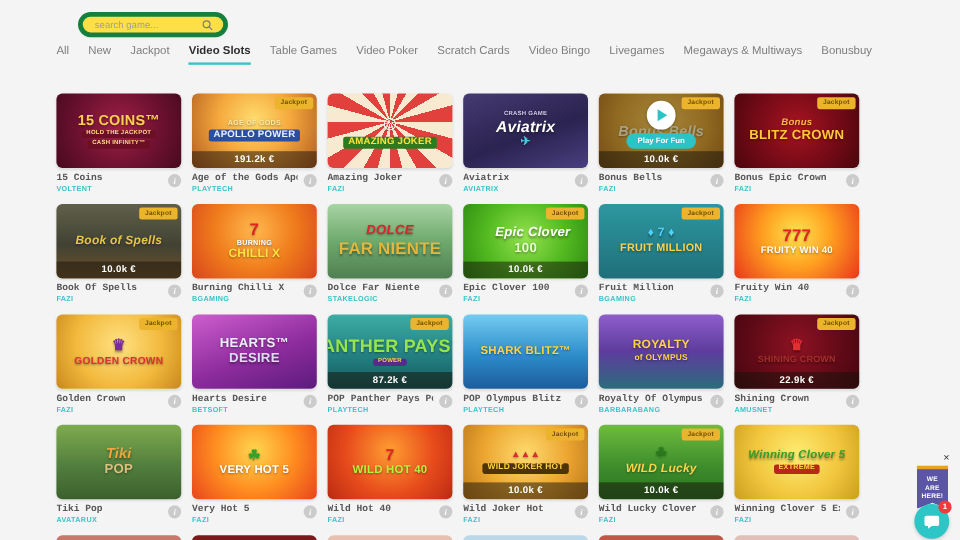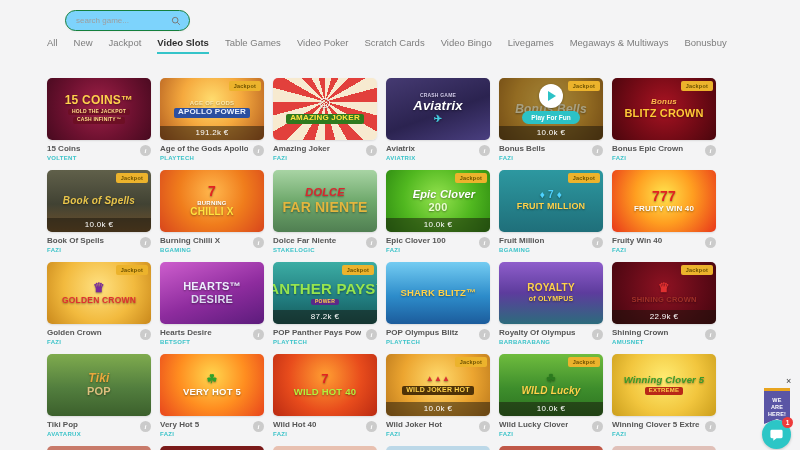--- a/index.html
+++ b/index.html
@@ -1,21 +1,21 @@
 <!DOCTYPE html>
 <html><head>
 <meta charset="utf-8">
 <style>
   html,body{margin:0;padding:0;}
   .page{position:relative;width:800px;height:450px;background:#f4f4f5;overflow:hidden;
         font-family:"Liberation Sans",sans-serif;-webkit-font-smoothing:antialiased;}
 
   
   .topbar{position:absolute;left:65px;top:10px;display:flex;gap:13px;align-items:center;}
-  .searchbox{display:flex;align-items:center;background:#7dd3fc;border:1px solid #15803d;border-radius:11px;
+  .searchbox{display:flex;align-items:center;background:#fde047;border:4px solid #15803d;border-radius:11px;
              height:21px;width:125px;padding:0 8px;box-sizing:border-box;box-shadow:0 1px 2px rgba(0,0,0,.04);}
   .searchbox input{border:none;outline:none;flex:1;min-width:0;font-size:8px;color:#666;background:transparent;font-family:inherit;}
   .searchbox input::placeholder{color:#9e9e9e;}
   .providers{display:flex;align-items:center;justify-content:space-between;background:#fff;border:1px solid #e6e6e6;
              border-radius:11px;height:21px;width:88px;padding:0 5px 0 9px;box-sizing:border-box;
              font-size:8px;color:#8b8b8b;cursor:pointer;box-shadow:0 1px 2px rgba(0,0,0,.04);}
   .pcount{width:11px;height:11px;border-radius:50%;background:#4b4b4b;color:#fff;font-size:6px;
           display:flex;align-items:center;justify-content:center;font-weight:bold;}
 
   
@@ -27,30 +27,30 @@
   .grid{position:absolute;left:47px;top:78px;width:669px;display:grid;
         grid-template-columns:repeat(6,104px);column-gap:9px;row-gap:2px;}
   .card{width:104px;}
   .art{position:relative;height:62px;border-radius:5px;overflow:hidden;box-shadow:0 1px 2px rgba(0,0,0,.10);cursor:pointer;}
   .art-lines{position:absolute;inset:0;display:flex;flex-direction:column;align-items:center;justify-content:center;gap:1px;z-index:1;}
   .art-line{font-weight:bold;line-height:1.08;text-shadow:0 1px 2px rgba(0,0,0,.40);letter-spacing:.2px;white-space:nowrap;}
   .art-line.pill{padding:0 4px 1px;border-radius:2px;margin-top:1px;text-shadow:none;}
   .badge{position:absolute;top:3px;right:3px;background:#ecb32c;color:#6e5200;font-size:5.5px;font-weight:bold;
          padding:1.5px 5px 2px;border-radius:2px;z-index:4;letter-spacing:.2px;}
   .amount{position:absolute;bottom:0;left:0;right:0;background:rgba(22,17,10,.50);color:#fff;font-size:8px;
-          text-align:center;padding:2px 0 3px;z-index:3;letter-spacing:.3px;}
+          text-align:center;padding:2px 0 3px;z-index:3;letter-spacing:.3px;font-weight:bold;}
   .hover-overlay{position:absolute;inset:0;background:rgba(25,25,25,.38);display:flex;flex-direction:column;
                  align-items:center;justify-content:center;gap:3px;z-index:2;padding-bottom:10px;}
   .play-circle{width:24px;height:24px;border-radius:50%;background:#fff;display:flex;align-items:center;
                justify-content:center;box-shadow:0 1px 3px rgba(0,0,0,.30);cursor:pointer;}
   .play-tri{width:0;height:0;border-left:8px solid #2cc2c6;border-top:5px solid transparent;border-bottom:5px solid transparent;margin-left:2px;}
   .play-fun{background:#2cc2c6;color:#fff;border:none;font-size:6.5px;padding:3px 9px;border-radius:8px;
             font-family:inherit;cursor:pointer;font-weight:bold;}
   .meta{display:flex;align-items:flex-start;justify-content:space-between;padding-top:4px;height:28px;box-sizing:border-box;}
-  .gtitle{font-size:8px;color:#565656;font-weight:bold;white-space:nowrap;overflow:hidden;max-width:88px;}
+  .gtitle{font-size:8px;color:#565656;font-weight:bold;white-space:nowrap;overflow:hidden;max-width:88px;font-family:Liberation Mono, monospace;}
   .gprov{font-size:6px;color:#3bc3c9;font-weight:bold;letter-spacing:.3px;margin-top:2px;}
   .info{width:11px;height:11px;border-radius:50%;background:#cbcbcb;color:#fff;font-size:7px;font-weight:bold;
         font-style:italic;display:flex;align-items:center;justify-content:center;flex:none;margin-top:1px;
         font-family:"Liberation Serif",serif;cursor:pointer;}
   .sliver{height:62px;border-radius:5px 5px 0 0;}
 
   
   .chat-close{position:absolute;left:786px;top:377px;font-size:9px;color:#3a3a3a;cursor:pointer;line-height:1;}
   .pennant{position:absolute;left:764px;top:388px;width:26px;height:36px;background:#5a55a5;border-top:3px solid #e8a41e;
            box-sizing:border-box;clip-path:polygon(0 0,100% 0,100% 100%,50% 86%,0 100%);
@@ -251,21 +251,21 @@
           <div class="gprov">STAKELOGIC</div>
         </div>
         <div class="info">i</div>
       </div>
     </div>
       <div class="card">
       <div class="art" style="background: radial-gradient(circle at 50% 45%, rgb(148, 226, 78) 0%, rgb(81, 184, 32) 55%, rgb(47, 140, 18) 100%);">
         <span class="badge">Jackpot</span>
         <div class="art-lines">
             <div class="art-line" style="font-size: 11px; color: rgb(255, 255, 255); font-style: italic; margin-left: 12px;">Epic Clover</div>
-            <div class="art-line" style="font-size: 11px; color: rgb(234, 255, 208);">200</div>
+            <div class="art-line" style="font-size: 11px; color: rgb(234, 255, 208);">100</div>
           </div>
         <div class="amount">10.0k €</div>
 
       </div>
       <div class="meta">
         <div>
           <div class="gtitle">Epic Clover 100</div>
           <div class="gprov">FAZI</div>
         </div>
         <div class="info">i</div>

